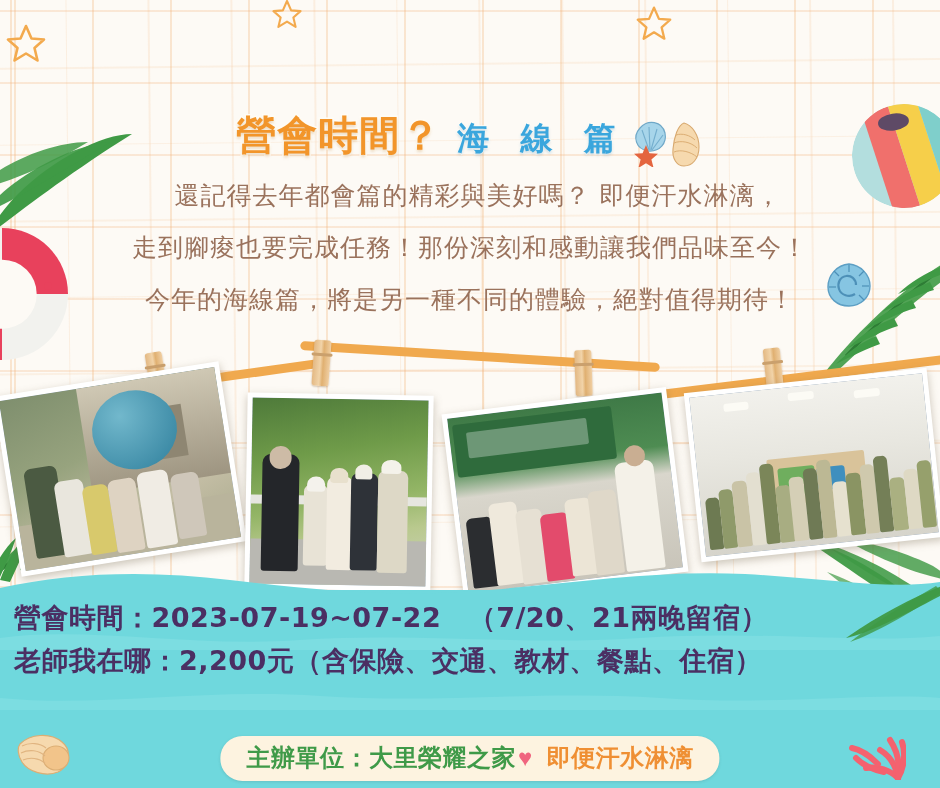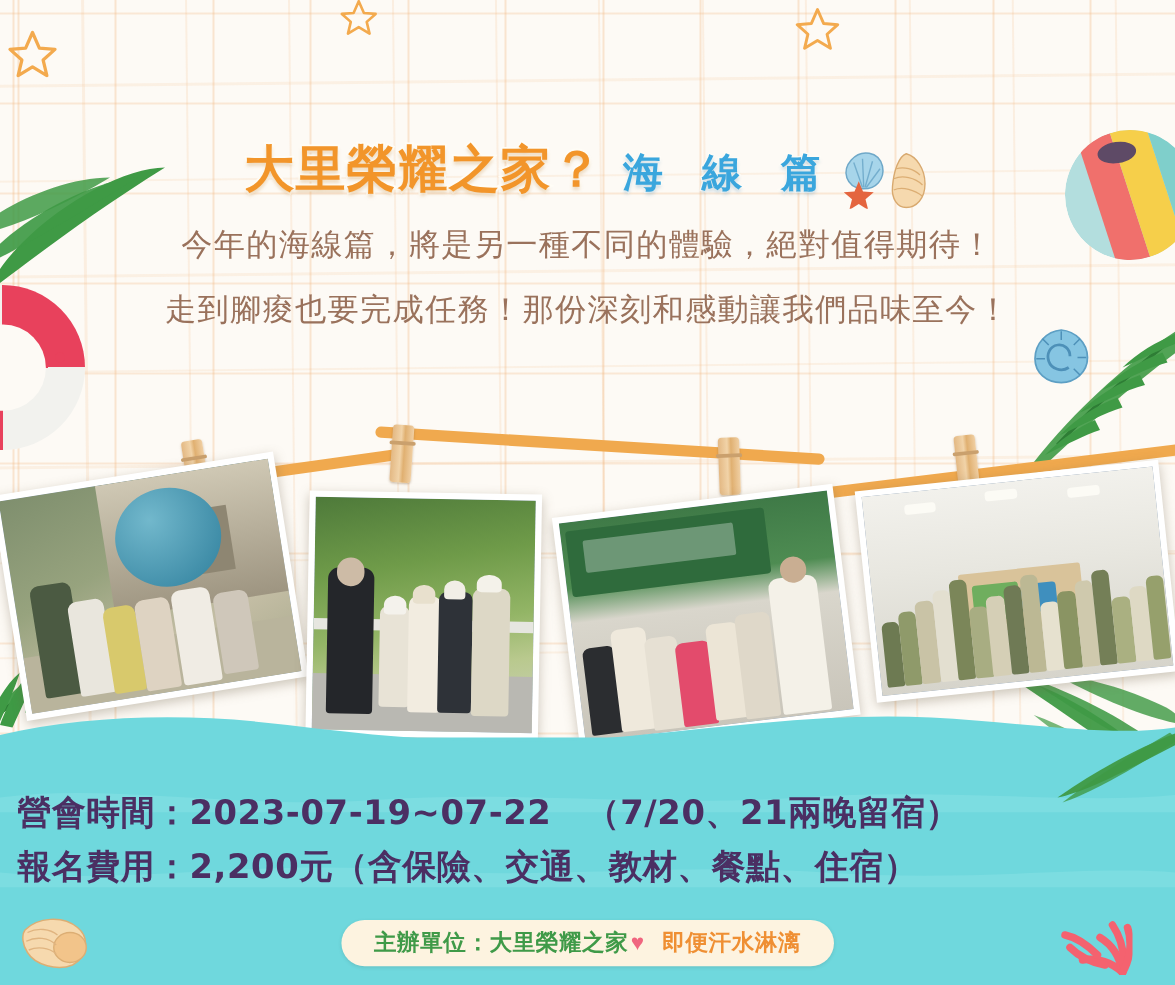--- a/index.html
+++ b/index.html
@@ -236,21 +236,21 @@
   .palm-wave { right:-4px; top:586px; width:120px; height:60px; }
 
   .blue-spiral { right:68px; top:262px; width:46px; height:46px; }
 
   
   .conch-bl { left:12px; top:730px; width:62px; height:46px; }
   .coral-br { right:34px; top:726px; width:68px; height:54px; }
 
   
   .info-block {
-    position:absolute; left:14px; right:14px; top:629px;
+    position:absolute; left:14px; right:14px; top:596px;
   }
   .info-line {
     color:#4b2f63;
     font-family:"DejaVu Sans", sans-serif;
     font-weight:bold;
     font-size:27px;
     line-height:43px;
     letter-spacing:.5px;
     white-space:nowrap;
   }
@@ -261,21 +261,21 @@
     top:736px;
     background:#fdf3e0;
     border-radius:22px;
     padding:6px 26px 7px;
     white-space:nowrap;
     box-shadow:0 1px 3px rgba(60,90,90,.18);
   }
   .footer-pill span {
     font-family:Liberation Serif, serif;
     font-weight:bold;
-    font-size:18px;
+    font-size:24px;
     letter-spacing:.5px;
     vertical-align:middle;
     margin-top:16px;
   }
   .fp-green  { color:#3f9a48; }
   .fp-orange { color:#ef8f33; margin-left:14px; }
   .fp-heart  { color:#f0657f; font-size:21px; margin-left:2px; }
 </style>
 </head>
 <body>
@@ -357,21 +357,21 @@
         <path d="M172 114 C142 96 96 62 36 22 C64 26 116 56 150 88 C162 98 170 108 172 114 Z" opacity=".95"></path>
         <path d="M168 90 C140 80 98 56 48 22 C76 30 118 50 148 72 C158 79 166 86 168 90 Z" opacity=".88"></path>
         <path d="M175 60 C150 56 112 42 72 20 C100 22 136 34 160 46 C170 52 174 57 175 60 Z" opacity=".82"></path>
         <path d="M162 118 C134 110 96 86 54 52 C82 62 122 84 148 104 Z" opacity=".7"></path>
       </g>
     </svg>
   </div>
 
 
   <div class="title-sub">
-    <span class="sub-orange">大里榮耀之家？</span><span class="sub-blue">海 線 篇</span><span class="sub-shells">
+    <span class="sub-orange">營會時間？</span><span class="sub-blue">海 線 篇</span><span class="sub-shells">
       <svg width="74" height="48" viewBox="0 0 74 48">
 
         <g transform="translate(2,2)">
           <path d="M16 30 C4 28 0 16 8 7 C16 -2 30 0 33 12 C35 22 28 31 16 30 Z" fill="#a7d5ea" stroke="#6fa8c8" stroke-width="1.2"></path>
           <g stroke="#74aecd" stroke-width="1.1" fill="none">
             <path d="M17 29 L10 9"></path>
               <path d="M18 29 L17 6"></path>
               <path d="M19 29 L25 8"></path>
               <path d="M20 29 L31 14"></path>
           </g>
@@ -387,22 +387,23 @@
             <path d="M6 14 C12 12 20 14 25 19"></path>
             <path d="M4 22 C11 19 21 21 27 27"></path>
             <path d="M4 31 C11 28 21 31 27 36"></path>
           </g>
         </g>
       </svg>
     </span>
   </div>
 
   <div class="body-copy">
+    <span class="ln l1">還記得去年都會篇的精彩與美好嗎？ 即便汗水淋漓，</span>
+    <span class="ln l2">走到腳痠也要完成任務！那份深刻和感動讓我們品味至今！</span>
     <span class="ln l3">今年的海線篇，將是另一種不同的體驗，絕對值得期待！</span>
-    <span class="ln l2">走到腳痠也要完成任務！那份深刻和感動讓我們品味至今！</span>
   </div>
 
   <div class="deco blue-spiral">
     <svg width="46" height="46" viewBox="0 0 46 46">
       <path d="M23 2 C34 3 44 12 44 24 C44 36 34 44 23 44 C11 44 2 36 2 25 C2 13 11 3 23 2 Z" fill="#86c5e2" stroke="#5d9fc4" stroke-width="1.4"></path>
       <path d="M30 23 C30 17 25 13 20 14 C14 15 11 21 13 27 C15 33 23 36 29 32" fill="none" stroke="#4d90b8" stroke-width="2.2"></path>
       <g stroke="#4d90b8" stroke-width="1.2" fill="none">
         <path d="M23 3 L23 10"></path>
           <path d="M38 9 L33 14"></path>
           <path d="M43 24 L36 24"></path>
@@ -542,21 +543,21 @@
     <svg viewBox="0 0 120 60" width="120" height="60">
       <g fill="#3f9a45">
         <path d="M118 0 C92 10 56 28 22 52 C44 48 82 28 120 8 Z" opacity=".95"></path>
         <path d="M112 0 C88 14 54 34 26 56 C50 48 88 26 118 6 Z" opacity=".8"></path>
       </g>
     </svg>
   </div>
 
   <div class="info-block">
     <div class="info-line">營會時間：2023-07-19~07-22　（7/20、21兩晚留宿）</div>
-    <div class="info-line">報名費用：2,200元（含保險、交通、教材、餐點、住宿）</div>
+    <div class="info-line">老師我在哪：2,200元（含保險、交通、教材、餐點、住宿）</div>
   </div>
 
   <div class="footer-pill">
     <span class="fp-green">主辦單位：大里榮耀之家</span><span class="fp-heart">♥</span><span class="fp-orange">即便汗水淋漓</span>
   </div>
 
   <div class="deco conch-bl">
     <svg viewBox="0 0 62 46" width="62" height="46">
       <path d="M8 14 C18 4 38 2 50 12 C60 20 58 36 46 42 C34 47 16 42 10 32 C6 26 5 18 8 14 Z" fill="#f6d9ae" stroke="#dcae74" stroke-width="1.2"></path>
       <ellipse cx="44" cy="28" rx="13" ry="12" fill="#f2c48a" stroke="#dcae74" stroke-width="1.1"></ellipse>

